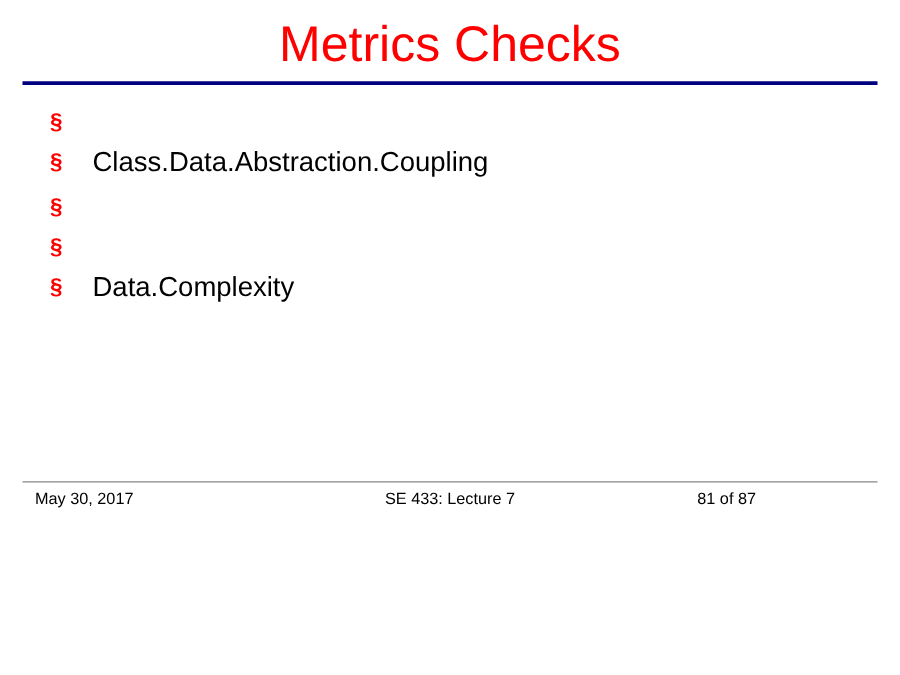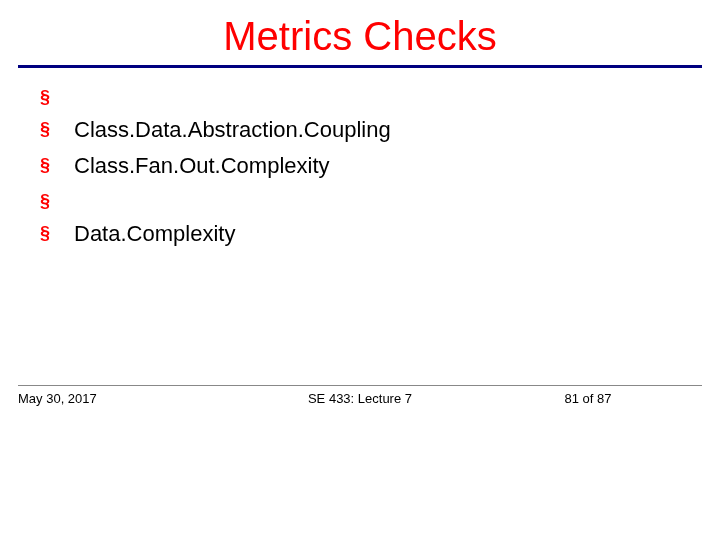--- a/index.html
+++ b/index.html
@@ -53,21 +53,21 @@
     width: 34px;
     flex: 0 0 34px;
     text-align: left;
     padding-top: 2px;
   }
   .footer {
     position: absolute;
     bottom: 10px;
     left: 0;
     right: 0;
-    padding: 0 18px;
+    padding: 0 28px;
     box-sizing: border-box;
     display: flex;
     justify-content: space-between;
     align-items: flex-end;
     font-size: 13px;
     color: #000000;
   }
   .footer .footer-rule {
     position: absolute;
     left: 18px;
@@ -91,21 +91,20 @@
     <ul class="bullets">
       <li>
         <span class="bullet-mark">§</span>
       </li>
       <li>
         <span class="bullet-mark">§</span>
         <span>Class.Data.Abstraction.Coupling</span>
       </li>
       <li>
         <span class="bullet-mark">§</span>
-        <span>Class.Fan.Out.Complexity</span>
       </li>
       <li>
         <span class="bullet-mark">§</span>
       </li>
       <li>
         <span class="bullet-mark">§</span>
         <span>Data.Complexity</span>
       </li>
     </ul>
   </div>

